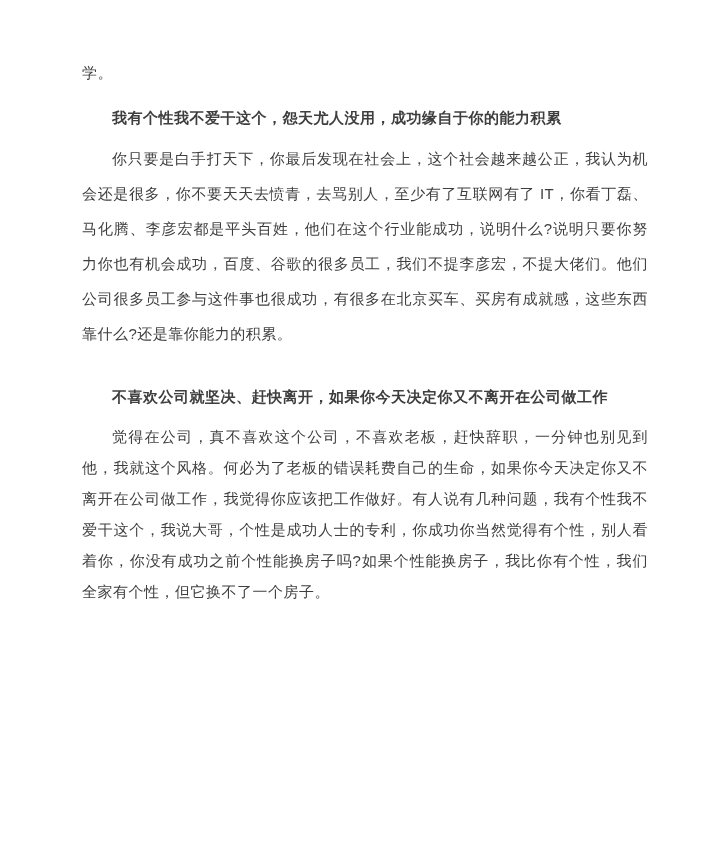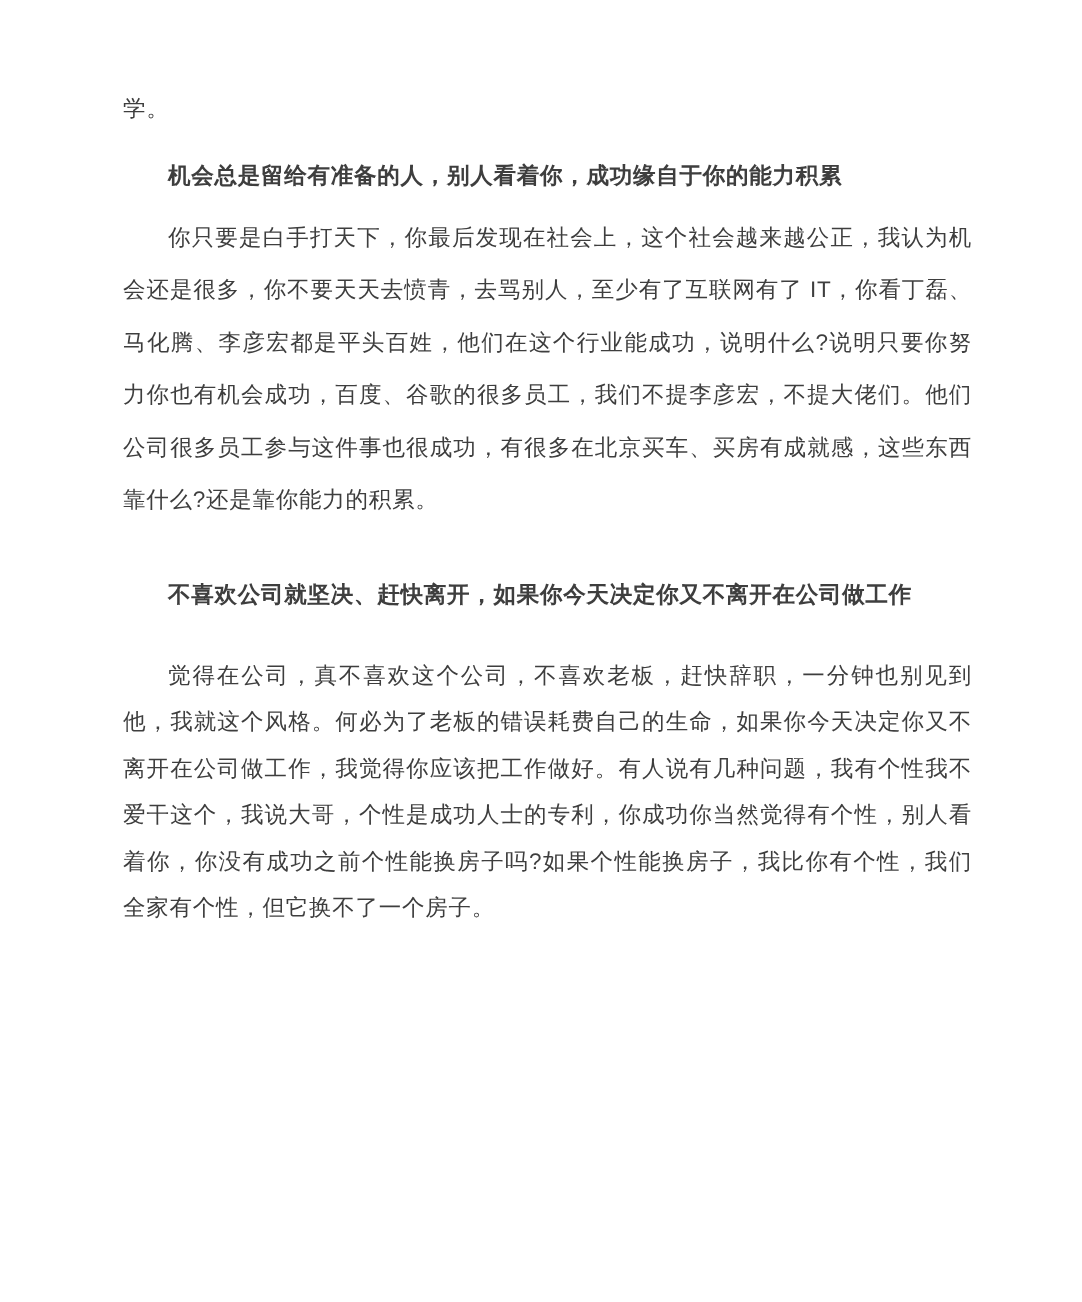--- a/index.html
+++ b/index.html
@@ -37,29 +37,29 @@
     .heading.second {
       margin-top: 28px;
     }
     .para {
       text-indent: 2em;
       text-align: justify;
       margin-top: 6px;
     }
     .para.second {
       line-height: 31px;
-      margin-top: 21px;
+      margin-top: 7px;
     }
   </style>
 </head>
 <body>
 
 <div class="page">
   <p class="line">学。</p>
 
-  <h2 class="heading first">机会总是留给有准备的人，别人看着你，成功缘自于你的能力积累</h2>
+  <h2 class="heading first">我有个性我不爱干这个，怨天尤人没用，成功缘自于你的能力积累</h2>
 
   <p class="para first">你只要是白手打天下，你最后发现在社会上，这个社会越来越公正，我认为机会还是很多，你不要天天去愤青，去骂别人，至少有了互联网有了 IT，你看丁磊、马化腾、李彦宏都是平头百姓，他们在这个行业能成功，说明什么?说明只要你努力你也有机会成功，百度、谷歌的很多员工，我们不提李彦宏，不提大佬们。他们公司很多员工参与这件事也很成功，有很多在北京买车、买房有成就感，这些东西靠什么?还是靠你能力的积累。</p>
 
   <h2 class="heading second">不喜欢公司就坚决、赶快离开，如果你今天决定你又不离开在公司做工作</h2>
 
   <p class="para second">觉得在公司，真不喜欢这个公司，不喜欢老板，赶快辞职，一分钟也别见到他，我就这个风格。何必为了老板的错误耗费自己的生命，如果你今天决定你又不离开在公司做工作，我觉得你应该把工作做好。有人说有几种问题，我有个性我不爱干这个，我说大哥，个性是成功人士的专利，你成功你当然觉得有个性，别人看着你，你没有成功之前个性能换房子吗?如果个性能换房子，我比你有个性，我们全家有个性，但它换不了一个房子。</p>
 </div>
 
 </body></html>

